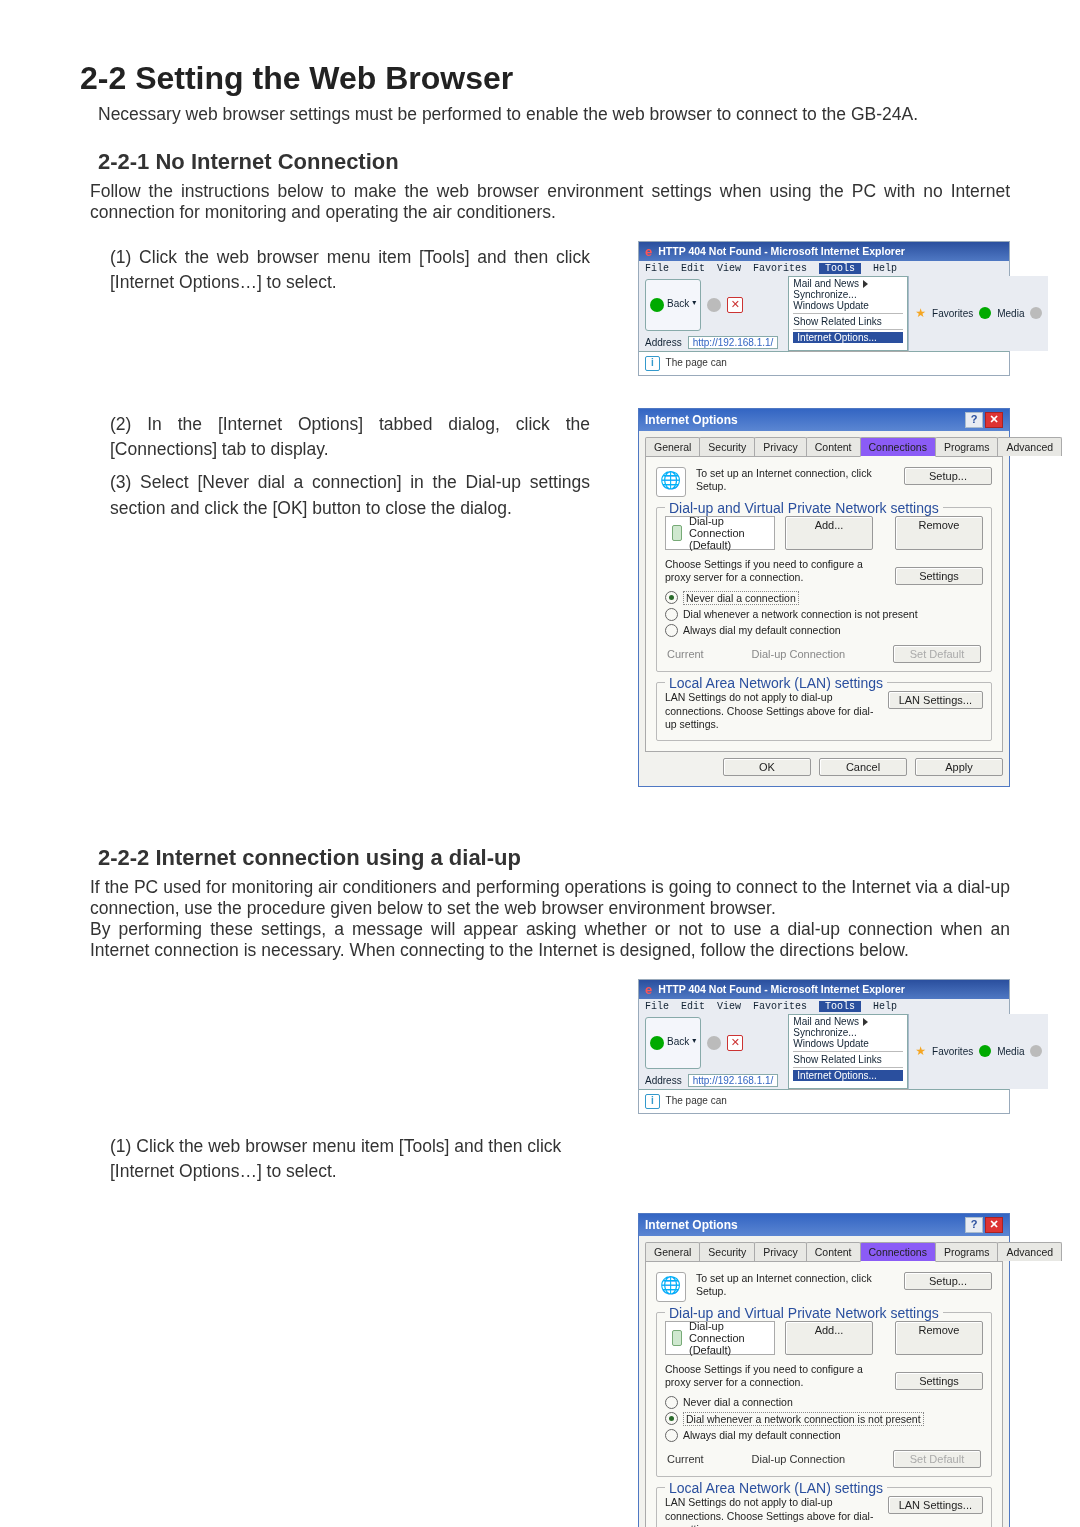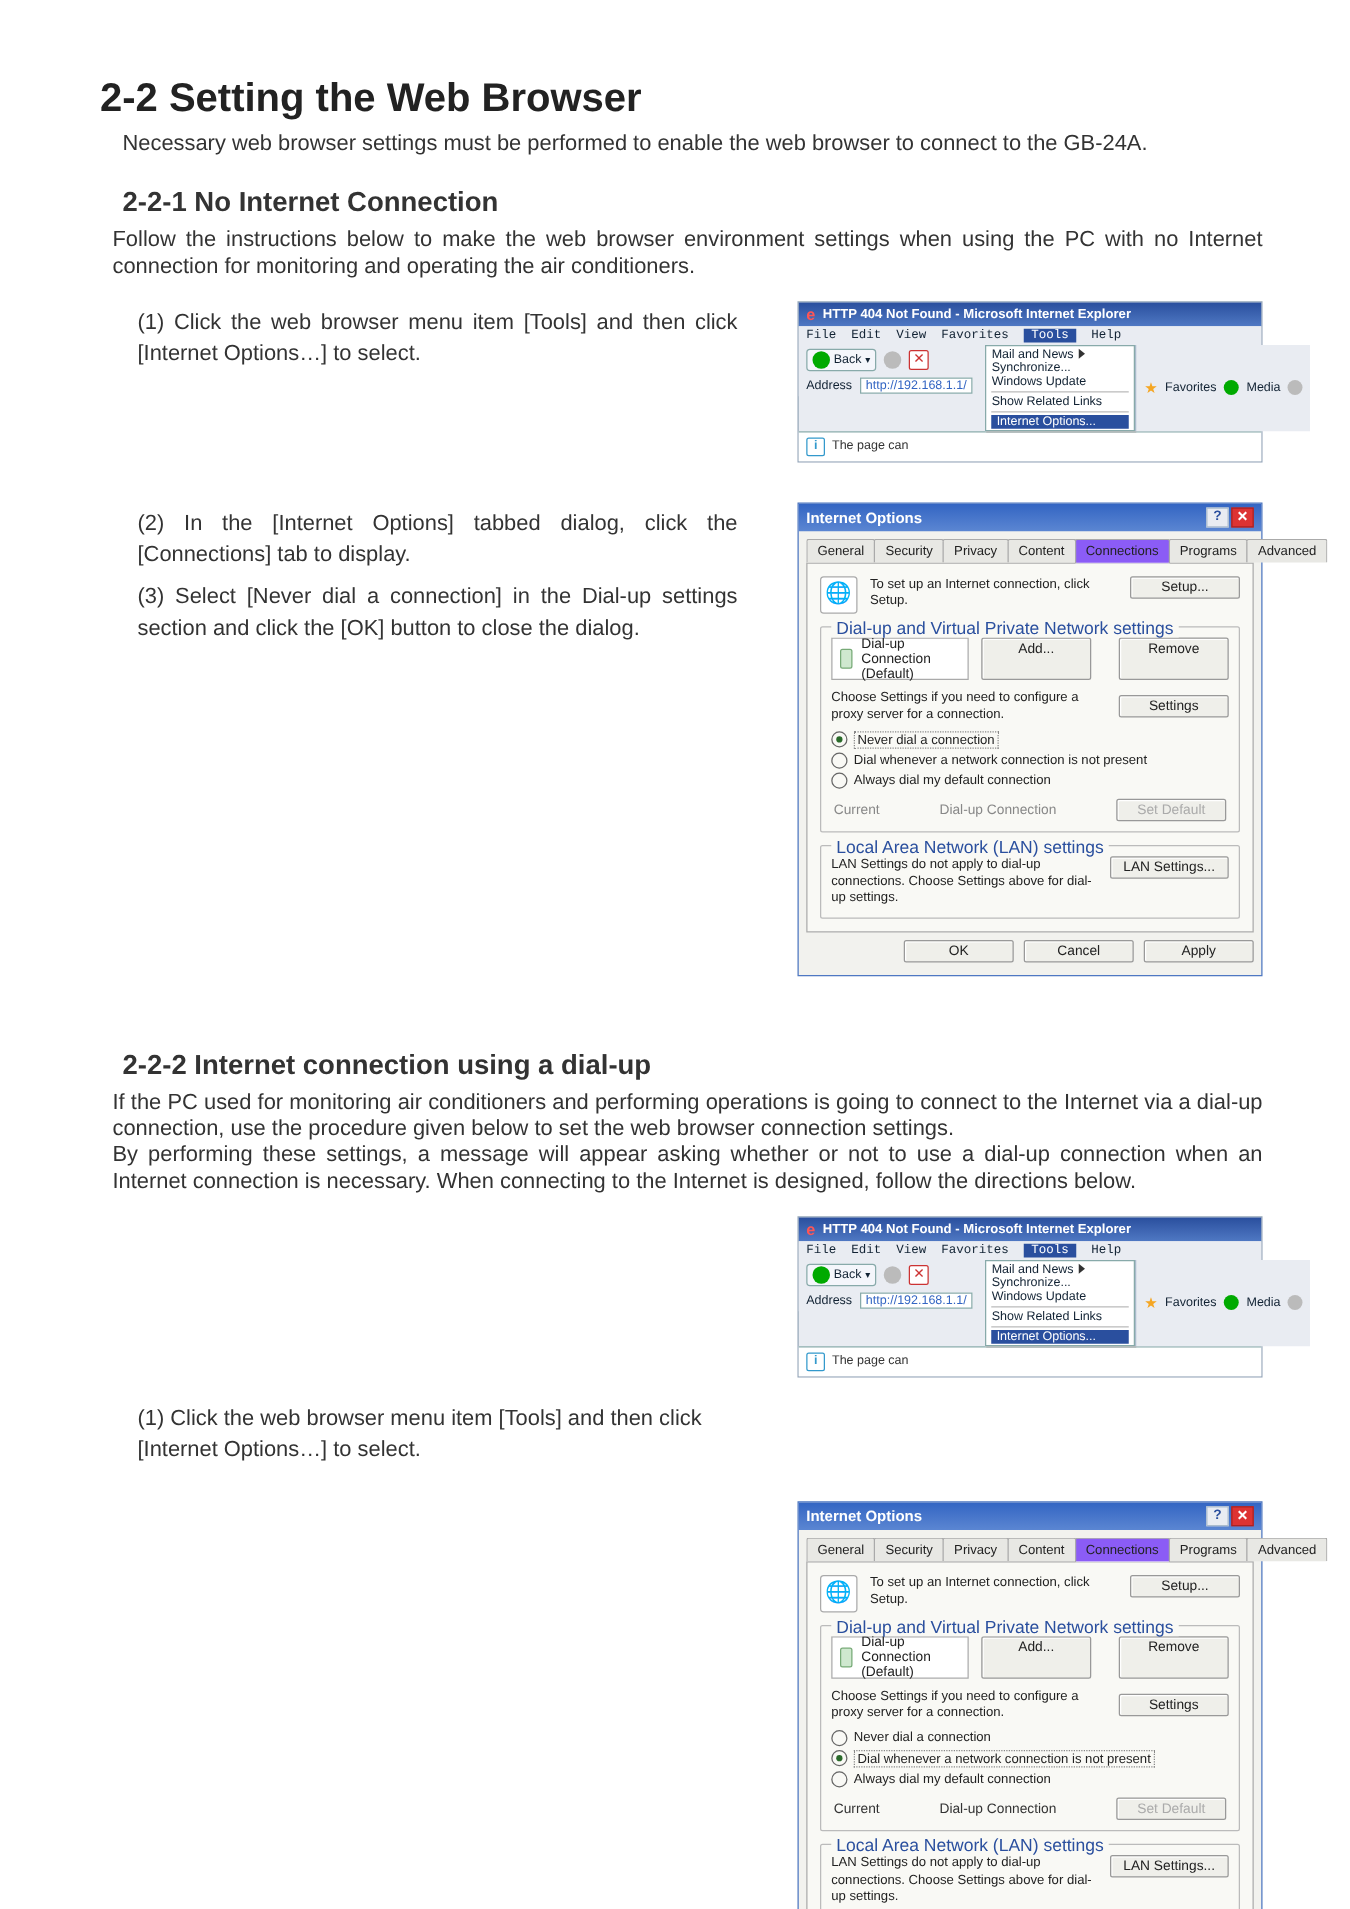--- a/index.html
+++ b/index.html
@@ -29,21 +29,21 @@
   }
   .ie-titlebar {
     background:linear-gradient(#2a4f9e,#4f78c3);
     color:#fff; padding:2px 6px; font-weight:bold; font-size:10.5px;
     display:flex; align-items:center; gap:4px;
   }
   .ie-titlebar .e { color:#f55; font-size:13px; margin-right:2px; }
   .ie-menubar { background:#e9ecf2; padding:2px 6px; font-size:10px; display:flex; gap:12px;font-family:Liberation Mono, monospace; }
   .ie-menubar .tools { background:#2a4f9e; color:#fff; padding:0 6px; }
   .ie-toolbar { background:#e9ecf2; padding:3px 6px; font-size:10px; display:flex; gap:6px; align-items:center; }
-  .ie-btn { border:1px solid #8aa; background:#f4f6fb; border-radius:3px; padding:1px 4px; display:inline-flex; align-items:center; gap:3px; }
+  .ie-btn { border:1px solid #8aa; background:#f4f6fb; border-radius:3px; padding:18px 4px; display:inline-flex; align-items:flex-start; gap:3px; }
   .ie-dropdown { background:#fff; border:1px solid #8aa; padding:1px 4px; font-size:10px; margin-left:4px; box-shadow:1px 1px 0 #aaa; }
   .ie-addr { background:#e9ecf2; padding:2px 6px; font-size:10px; display:flex; gap:6px; align-items:center; }
   .ie-addr .url { background:#fff; border:1px solid #8aa; padding:0 4px; color:#3365c3; }
   .ie-content { background:#fff; padding:4px 6px; color:#333; border-top:1px solid #8aa; }
   .io-highlight { background:#2a4f9e; color:#fff; padding:0 4px; }
   .circ { display:inline-block; width:14px; height:14px; border-radius:50%; }
   .green { background:#0a0; }
   .gray { background:#bbb; }
   .xbox { display:inline-block; width:14px; height:14px; border:1px solid #c33; color:#c33; text-align:center; line-height:12px; font-size:11px; background:#fff; border-radius:2px; }
   .triright { display:inline-block; width:0; height:0; border-top:4px solid transparent; border-bottom:4px solid transparent; border-left:5px solid #333; margin-left:4px; vertical-align:middle; }
@@ -65,21 +65,21 @@
   .io-tab { padding:3px 8px; border:1px solid #aaa; border-bottom:none; background:#e8e8e4; margin-right:-1px; border-radius:2px 2px 0 0; }
   .io-tab.active { background:#8b5cf6; font-weight:normal; position:relative; z-index:2; border-bottom:1px solid #f9f9f5; margin-bottom:-1px; }
   .io-body { background:#f9f9f5; margin:0 6px 6px 6px; border:1px solid #aaa; padding:10px; }
   .io-row { display:flex; align-items:flex-start; gap:10px; margin-bottom:8px; }
   .io-globe { width:28px; height:28px; background:#fff; border:1px solid #aaa; border-radius:3px; font-size:17px; line-height:26px; text-align:center; color:#2a6a2a; }
   .io-btn { border:1px solid #999; background:#efefea; padding:2px 10px; font-size:11px; border-radius:2px; box-shadow:inset 1px 1px 0 #fff; min-width:66px; text-align:center; }
   .io-fieldset { border:1px solid #bbb; padding:8px; margin:10px 0 0 0; border-radius:2px; position:relative; }
   .io-legend { position:absolute; top:-8px; left:8px; background:#f9f9f5; padding:0 4px; color:#2a4f9e; font-size:14px; }
   .io-list { background:#fff; border:1px solid #aaa; padding:4px 6px; height:24px; display:flex; align-items:center; gap:5px; }
   .io-side-btns { display:flex; flex-direction:row; gap:22px; margin-left:10px;justify-content:flex-end; }
-  .io-choose { margin-top:8px; display:flex; gap:10px; align-items:center; }
+  .io-choose { margin-top:8px; display:flex; gap:10px; align-items:flex-end; }
   .io-radio-row { display:flex; align-items:center; gap:5px; margin:3px 0; font-size:10.5px; }
   .io-radio { width:11px; height:11px; border-radius:50%; border:1px solid #666; display:inline-flex; align-items:center; justify-content:center; }
   .io-radio.sel::after { content:""; width:5px; height:5px; background:#2a6a2a; border-radius:50%; display:block; }
   .io-dotted { border:1px dotted #888; padding:0 2px; }
   .io-current { display:flex; justify-content:space-between; align-items:center; color:#888; margin-top:8px; padding:0 2px; }
   .io-lan-txt { font-size:10.5px; line-height:1.3; flex:1; }
   .io-bottom { display:flex; justify-content:flex-end; gap:8px; padding:0 6px 10px 6px; }
   .left-col { display:inline-block; vertical-align:top; }
   .left-col.w1 { width:480px; }
   .left-col.w2 { width:520px; }
@@ -234,21 +234,21 @@
       </div>
     </div>
 
     <div class="left-col w1">
       <p class="justify">(2) In the [Internet Options] tabbed dialog, click the [Connections] tab to display.</p>
       <p class="justify">(3) Select [Never dial a connection] in the Dial-up settings section and click the [OK] button to close the dialog.</p>
     </div>
   </div>
 
   <h2 style="margin-top:46px;">2-2-2 Internet connection using a dial-up</h2>
-  <div class="section-body justify">If the PC used for monitoring air conditioners and performing operations is going to connect to the Internet via a dial-up connection, use the procedure given below to set the web browser connection settings.</div>
+  <div class="section-body justify">If the PC used for monitoring air conditioners and performing operations is going to connect to the Internet via a dial-up connection, use the procedure given below to set the web browser environment browser.</div>
   <div class="section-body justify">By performing these settings, a message will appear asking whether or not to use a dial-up connection when an Internet connection is necessary. When connecting to the Internet is designed, follow the directions below.</div>
 
   <div class="numbered clearfix">
 
     
     <div class="float-right ie-strip">
       <div class="ie-titlebar">
         <span class="e">e</span>
         <span>HTTP 404 Not Found - Microsoft Internet Explorer</span>
       </div>

